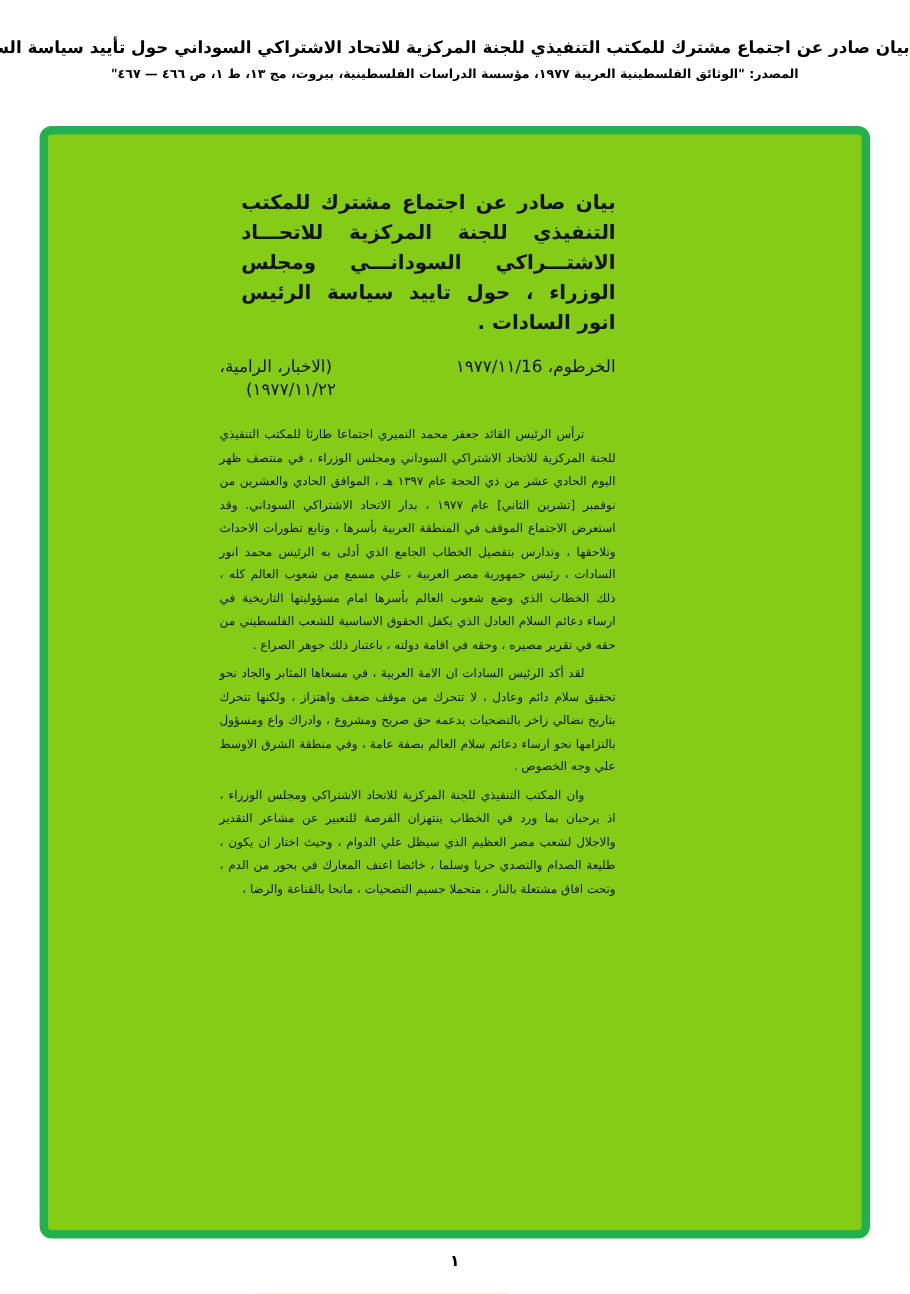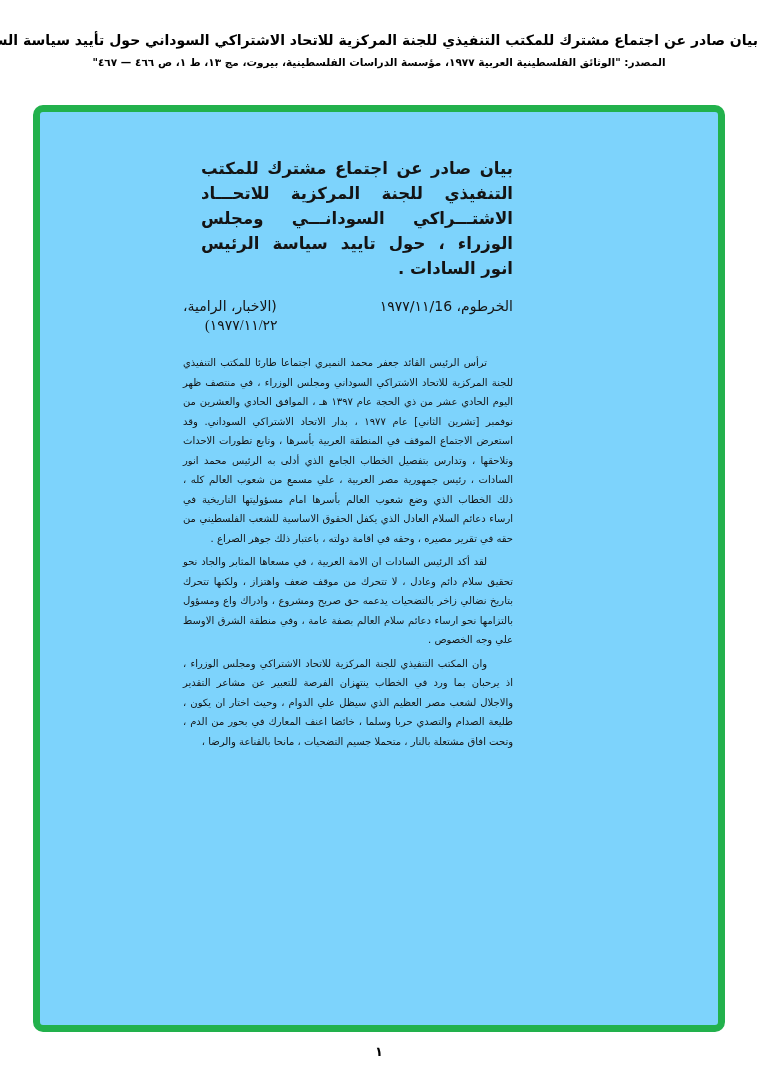--- a/index.html
+++ b/index.html
@@ -42,21 +42,21 @@
 
   
   .doc-frame {
     position: absolute;
     left: 33px;
     top: 105px;
     width: 678px;   
     height: 913px;  
     border: 7px solid #22b14c;
     border-radius: 10px;
-    background: #7dd3fc;
+    background: #84cc16;
     overflow: hidden;
   }
 
   
   .doc-content {
     position: absolute;
     top: 44px;
     right: 205px;
     width: 330px;
     direction: rtl;
@@ -79,21 +79,20 @@
   .dateline-row1 {
     display: flex;
     flex-direction: row;
     justify-content: space-between;
     direction: rtl;
   }
   .dateline-row2 {
     direction: rtl;
     text-align: left;
     padding-left: 22px;
-    font-family: Liberation Serif, serif;
   }
 
   .doc-body p {
     margin: 0 0 4px 0;
     font-size: 10px;
     line-height: 19.5px;
     text-align: justify;
     text-indent: 26px;
   }
   .doc-body p:first-child {

